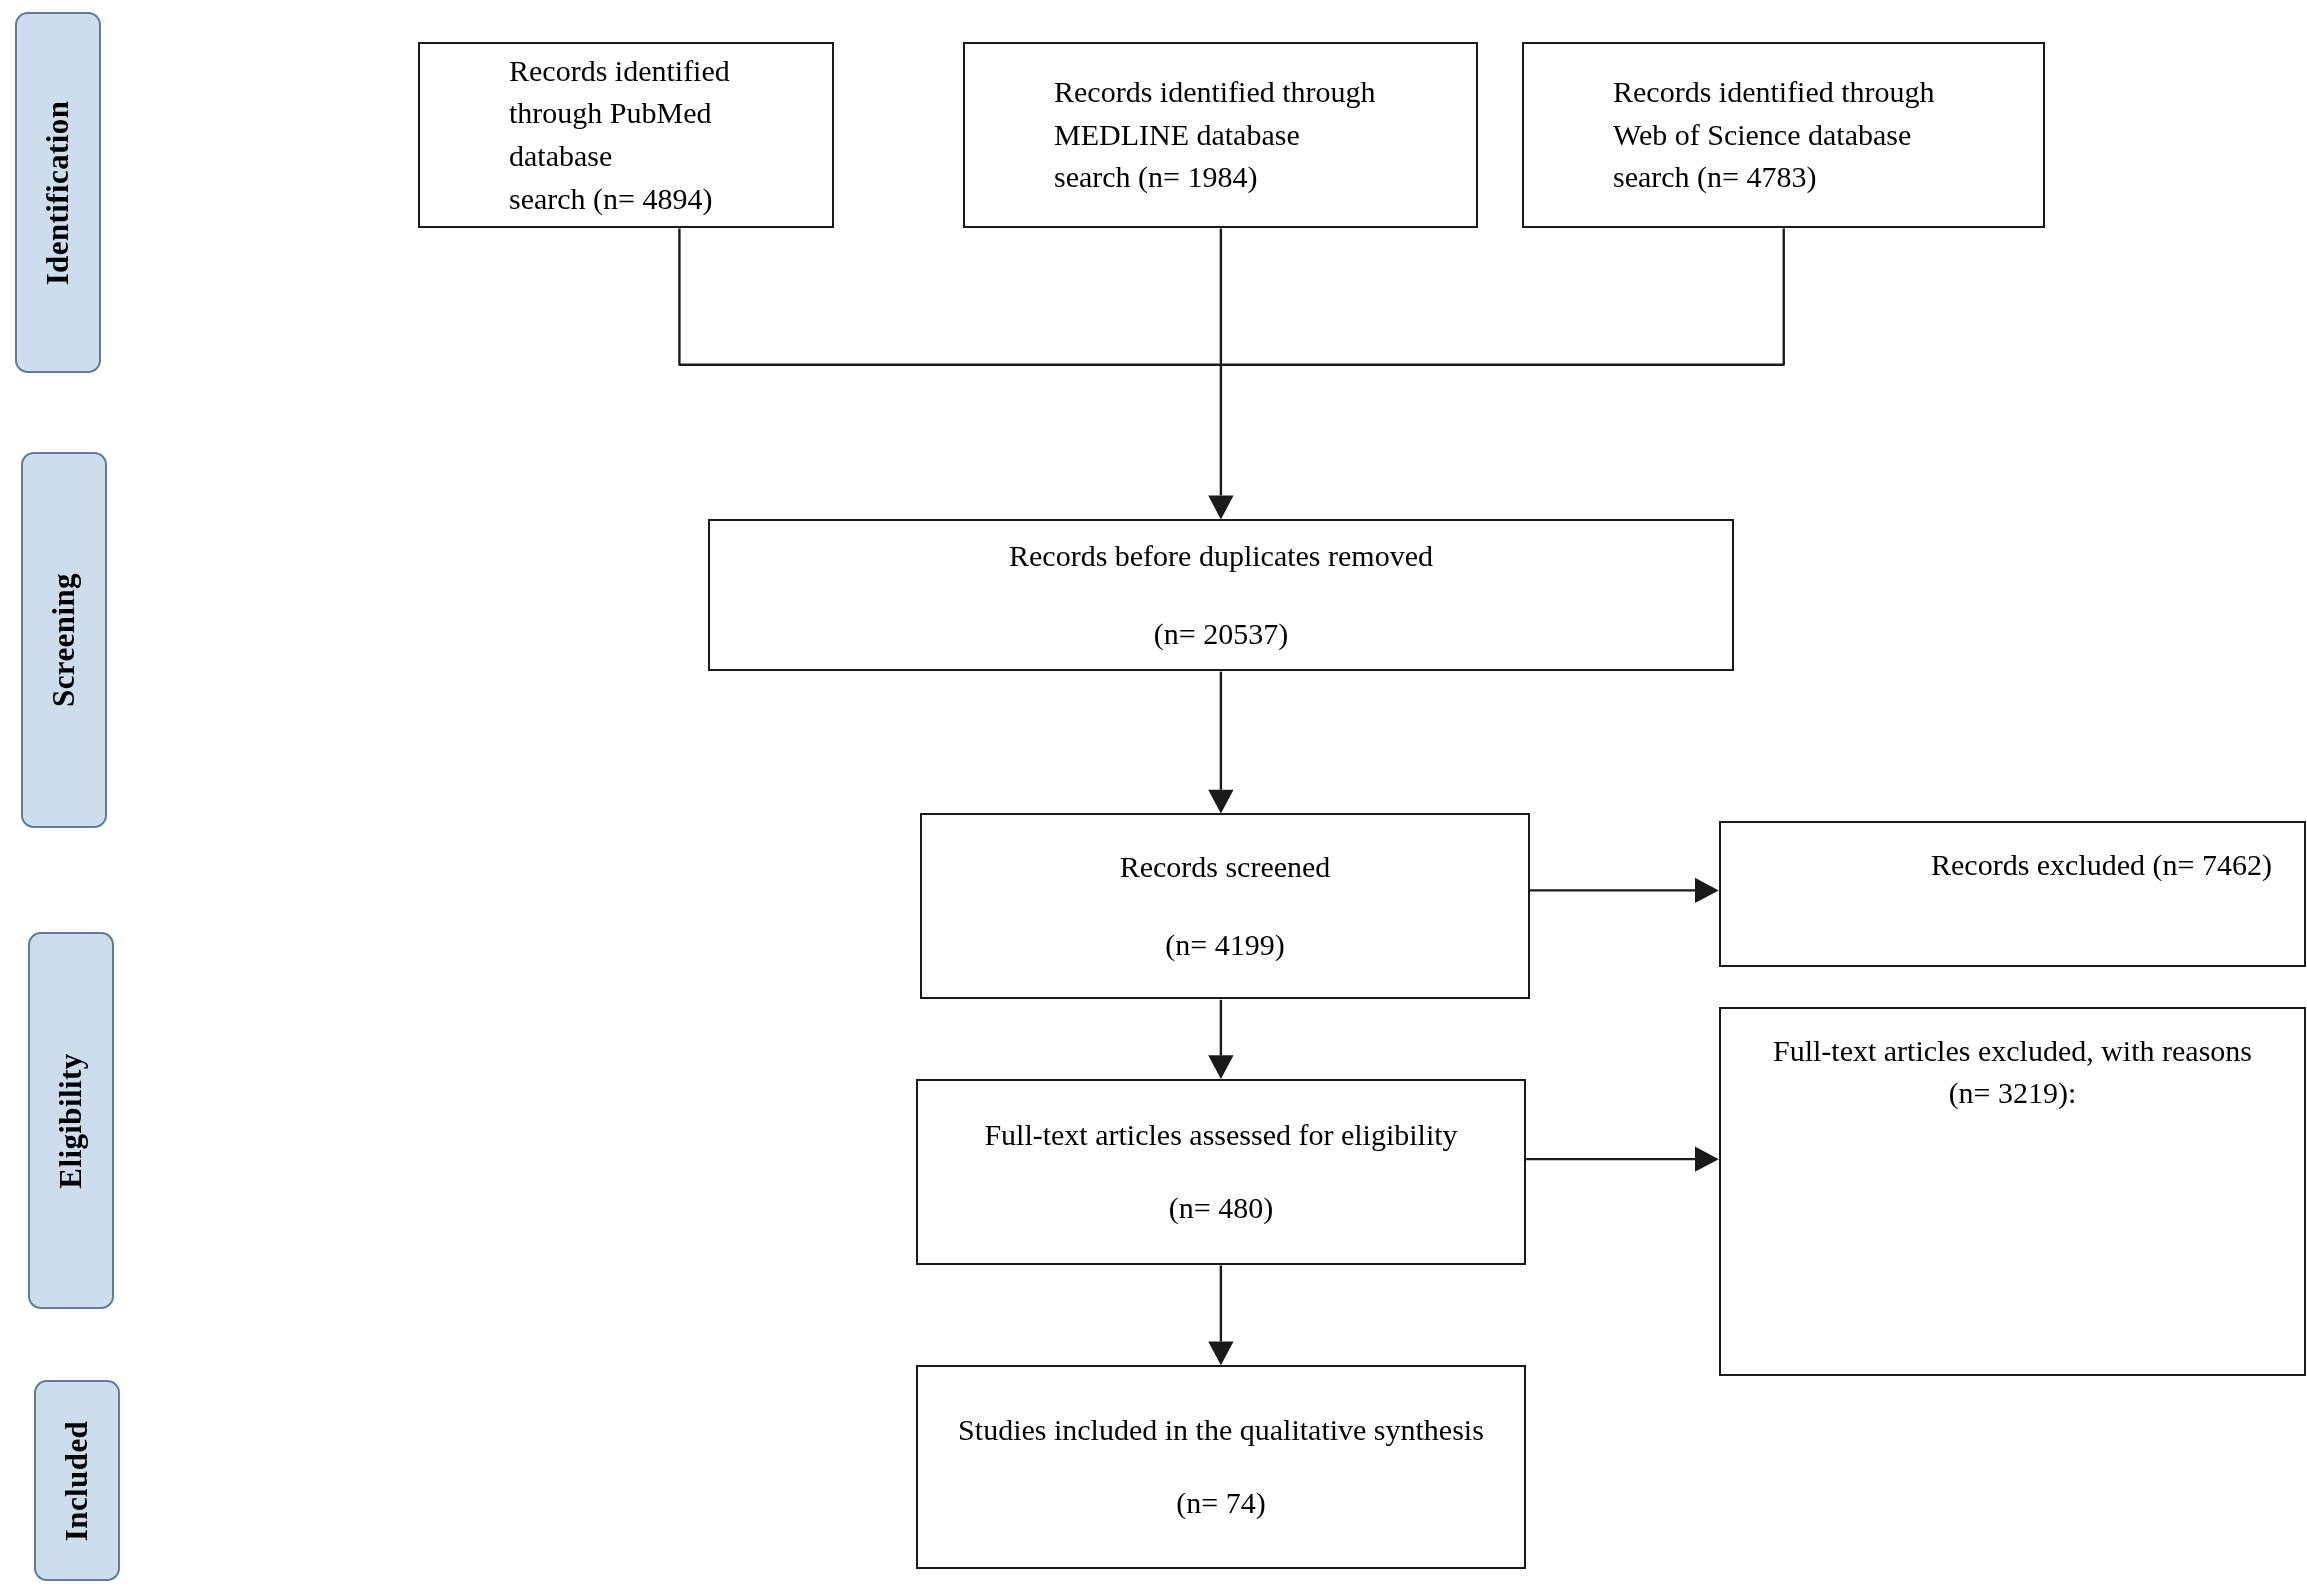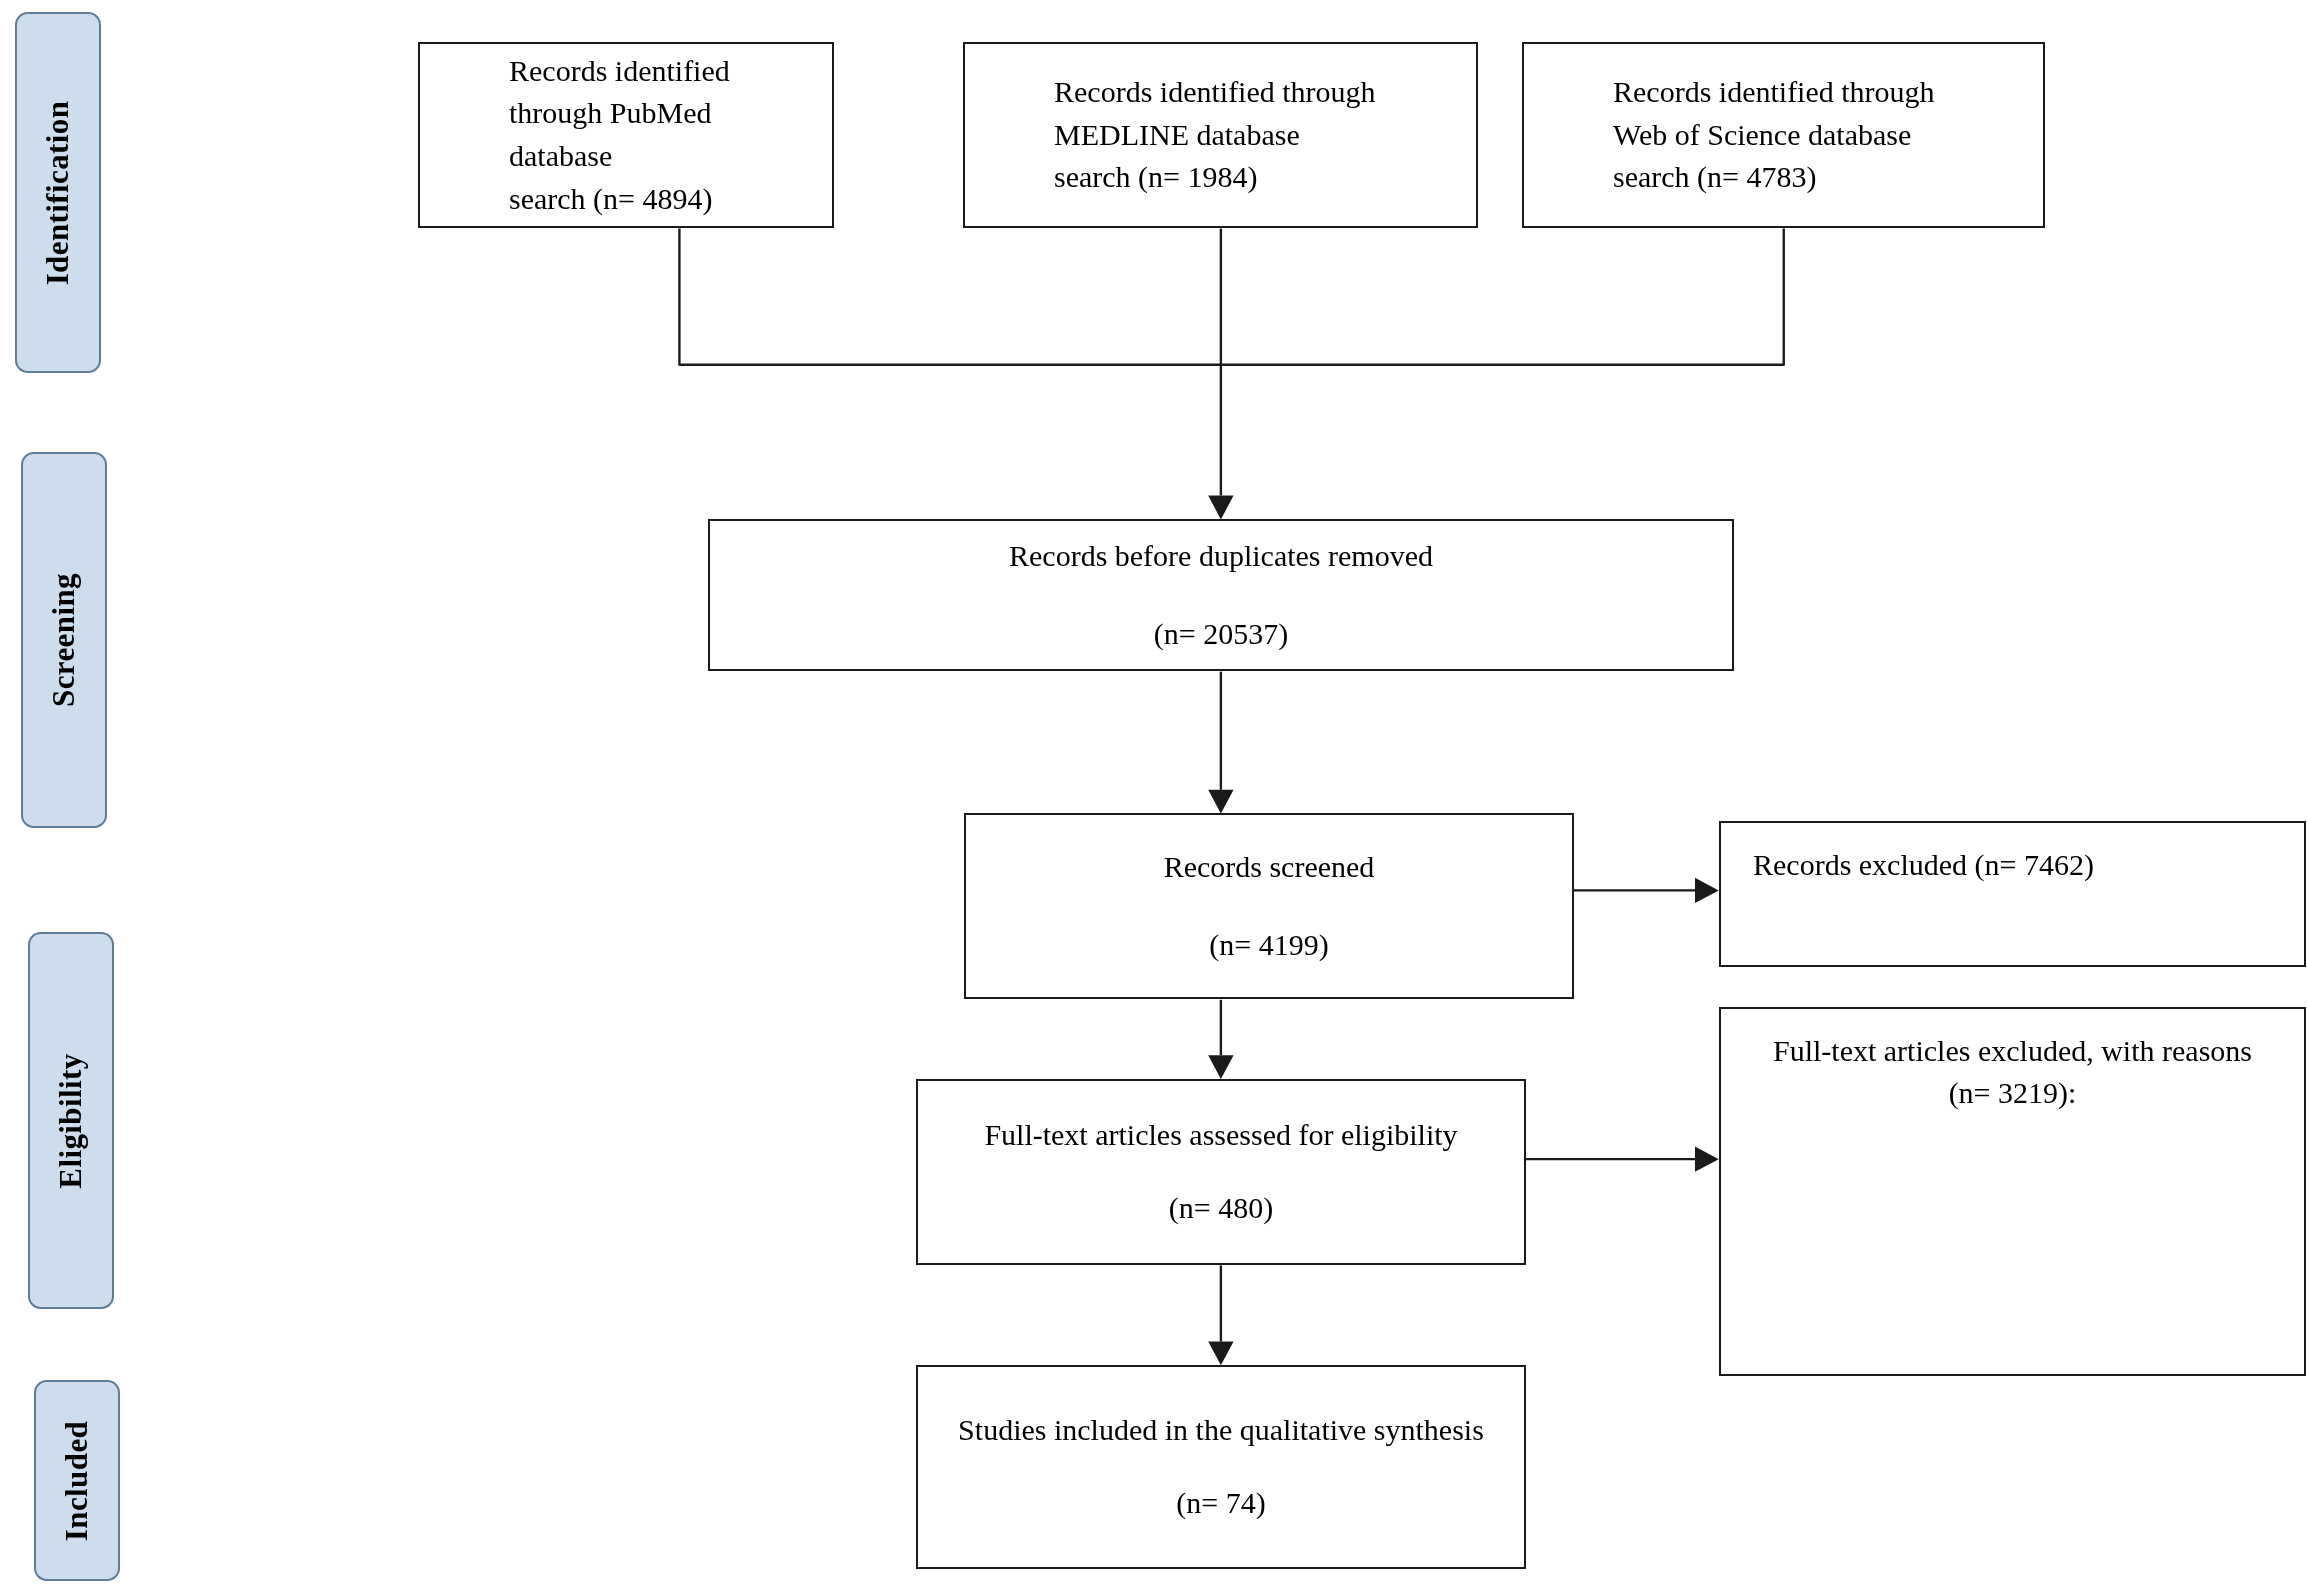--- a/index.html
+++ b/index.html
@@ -53,30 +53,30 @@
   }
   .box.src span { white-space: pre-line; }
   .box.center2 {
     display: flex; flex-direction: column;
     align-items: center; justify-content: center;
     text-align: center;
     gap: 30px;
     padding: 3px 30px;
   }
   .box.topnote {
-    display: flex; justify-content: flex-start;
+    display: flex; justify-content: flex-end;
     text-align: center;
     padding: 20.6px 32px 0 32px;
   }
 
   #box-pubmed      { left: 418px;  top: 42px;   width: 416px;  height: 186px; }
   #box-medline     { left: 963px; top: 42px;   width: 515px;  height: 186px; }
   #box-wos         { left: 1522px; top: 42px;   width: 523px;  height: 186px; }
   #box-duplicates  { left: 708px;  top: 519px;  width: 1026px; height: 152px; gap: 35px; }
-  #box-screened    { left: 964px; top: 813px; width: 610px;  height: 186px; gap: 35px; }
+  #box-screened    { left: 920px; top: 813px; width: 610px;  height: 186px; gap: 35px; }
   #box-excluded    { left: 1719px; top: 821px; width: 587px;  height: 146px; }
   #box-fulltext    { left: 916px; top: 1079px; width: 610px;  height: 186px; }
   #box-ft-excluded { left: 1719px; top: 1007px; width: 587px;  height: 369px; }
   #box-included    { left: 916px; top: 1365px; width: 610px;  height: 204px; }
 </style>
 </head>
 <body>
 
 <div class="canvas">
 

